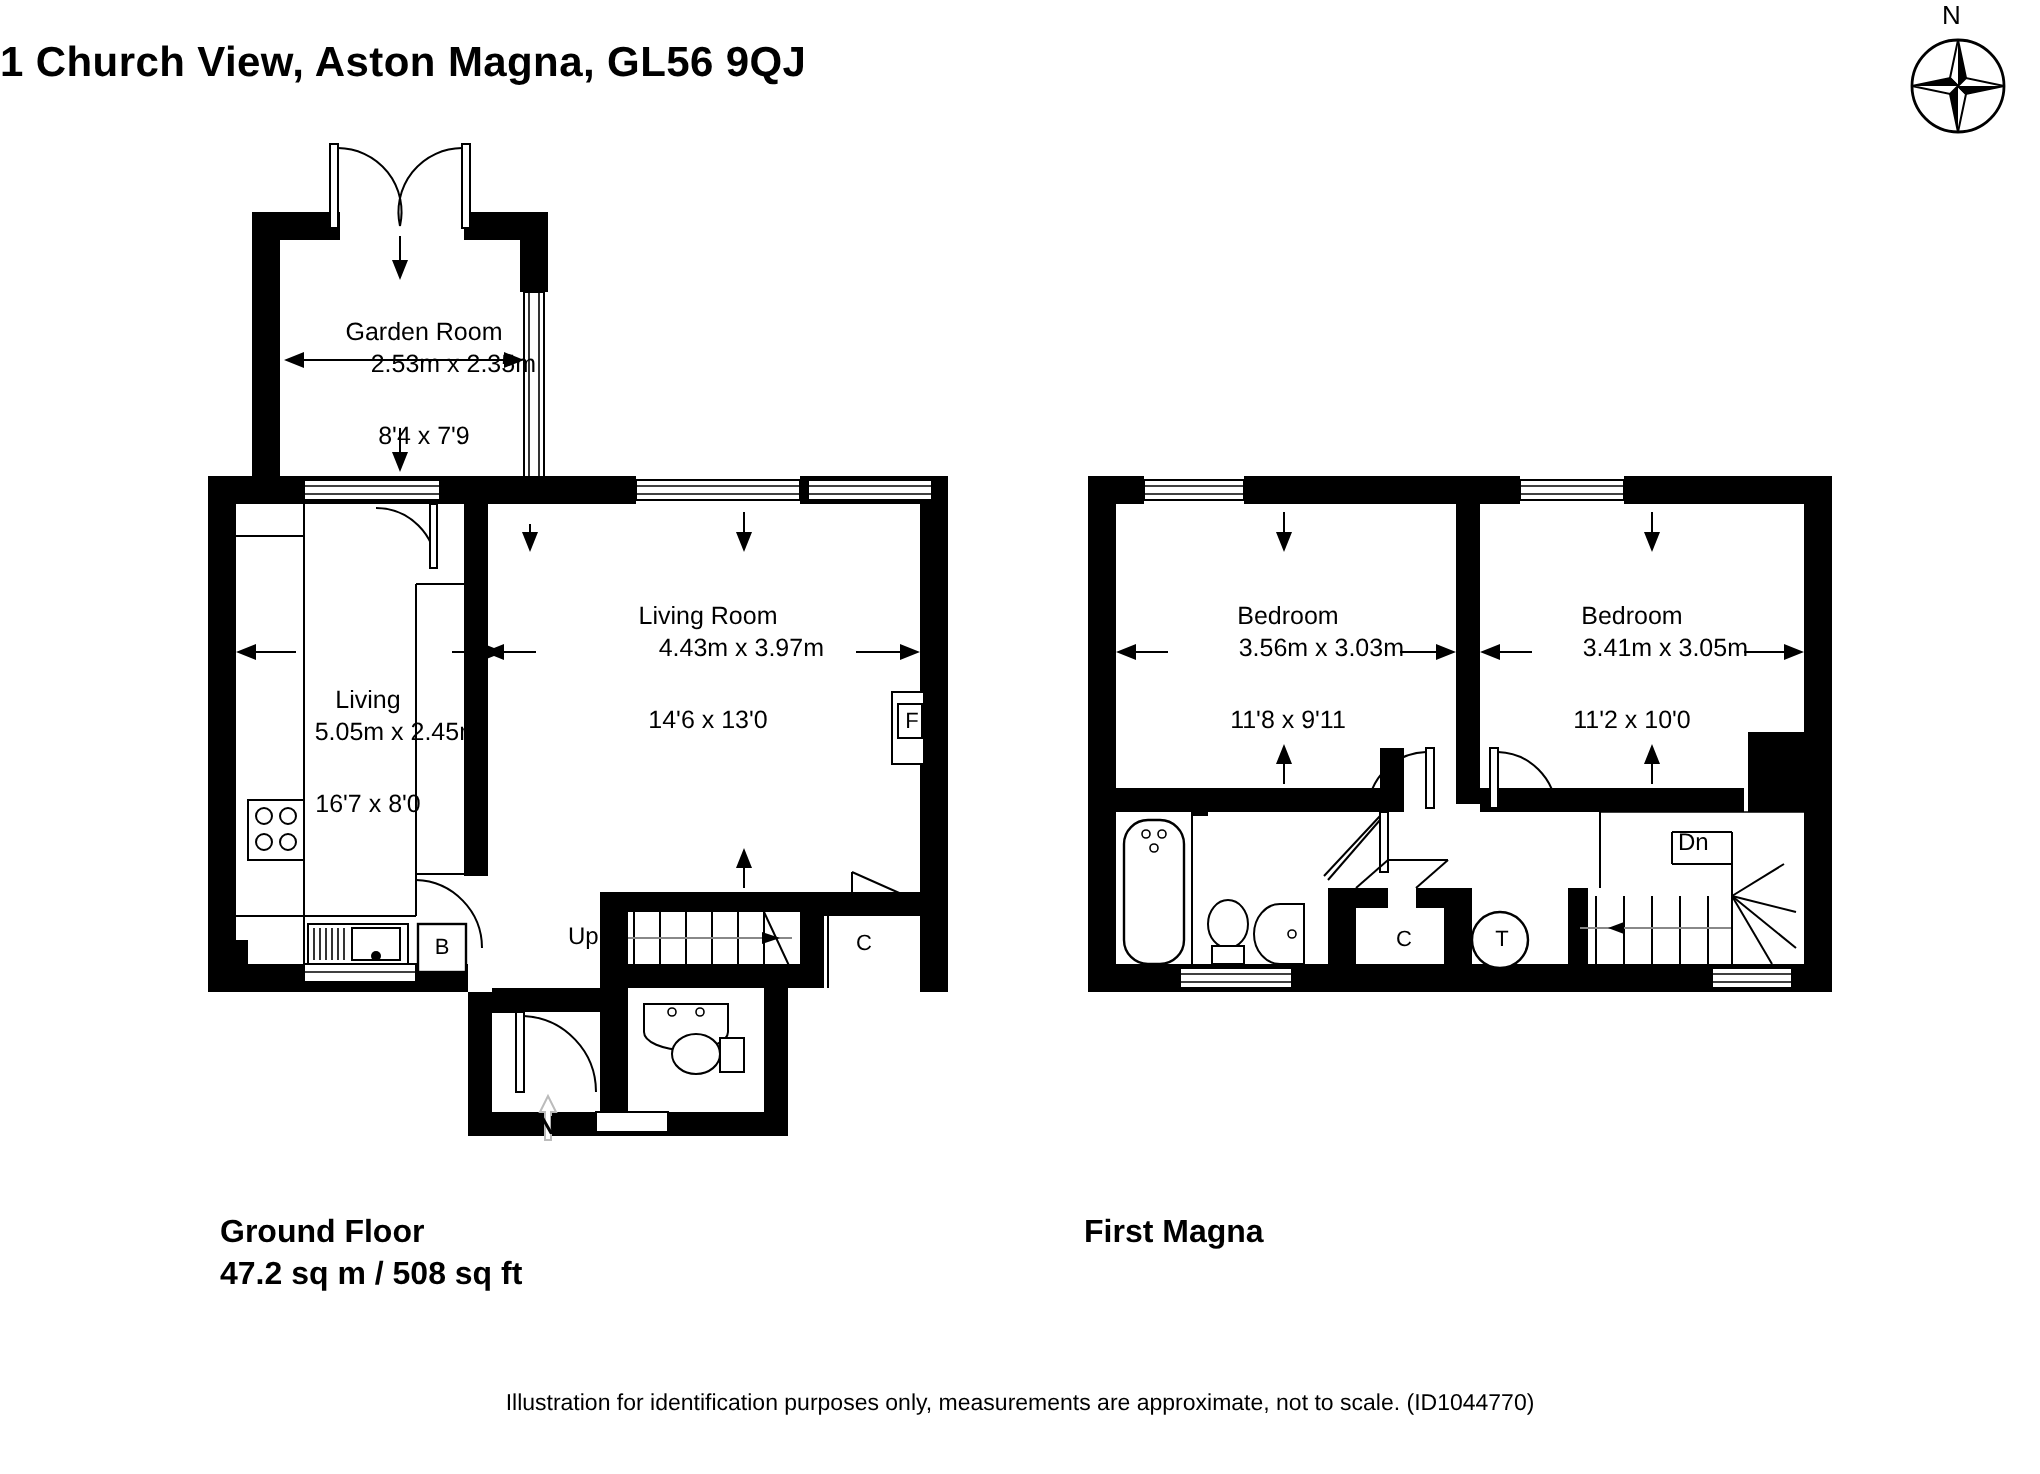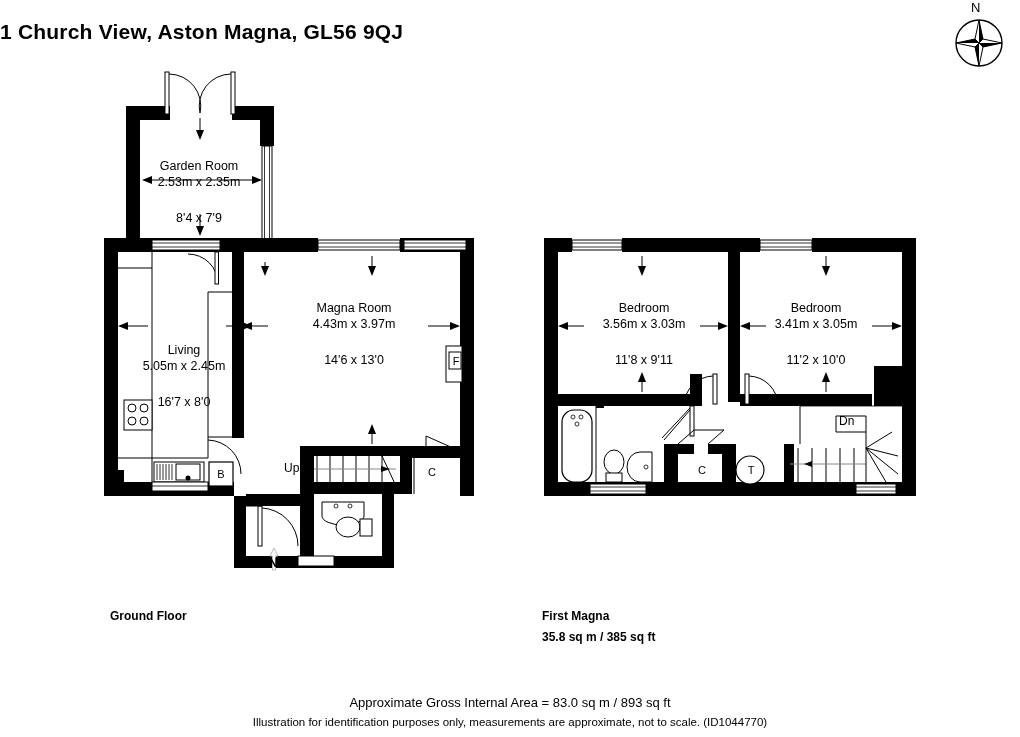--- a/index.html
+++ b/index.html
@@ -33,21 +33,21 @@
   }
   #plan-svg {
     position: absolute;
     left: 0;
     top: 0;
     width: 1020px;
     height: 737px;
   }
   .floor-title {
     position: absolute;
-    font-size: 12px;
+    font-size: 16px;
     font-weight: bold;
     line-height: 21px;
     white-space: nowrap;
   }
   #ground-floor-title { left: 110px; top: 606px; }
   #first-floor-title  { left: 542px; top: 606px; }
   .floor-title .area { display: block; }
 
   #footer {
     position: absolute;
@@ -67,21 +67,21 @@
 
   
   .room-label {
     position: absolute;
     text-align: center;
     font-size: 12.5px;
     line-height: 16px;
     white-space: nowrap;
   }
   .room-label .nm { display: block; }
-  .room-label .dm { display: block; }
+  .room-label .dm { display: block; text-align: right; }
   .room-label .df { display: block; margin-top: 20px; }
 
   .tiny-label {
     position: absolute;
     font-size: 12px;
     line-height: 14px;
     white-space: nowrap;
   }
   .box-label {
     position: absolute;
@@ -386,34 +386,34 @@
     <polygon points="740,326 750,322 750,330" fill="#000"></polygon>
     <line x1="872" y1="326" x2="898" y2="326" stroke="#000" stroke-width="1"></line>
     <polygon points="902,326 892,322 892,330" fill="#000"></polygon>
     <line x1="826" y1="256" x2="826" y2="272" stroke="#000" stroke-width="1"></line>
     <polygon points="826,276 822,266 830,266" fill="#000"></polygon>
     <line x1="826" y1="392" x2="826" y2="376" stroke="#000" stroke-width="1"></line>
     <polygon points="826,372 822,382 830,382" fill="#000"></polygon>
   </g>
 </svg>
 
-<div class="room-label" id="lbl-garden-room" style="left:143px; top:158px; width:112px;">
+<div class="room-label" id="lbl-garden-room" style="left:156px; top:158px; width:112px;">
   <span class="nm">Garden Room</span>
   <span class="dm">2.53m x 2.35m</span>
   <span class="df">8'4 x 7'9</span>
 </div>
 
 <div class="room-label" id="lbl-kitchen" style="left:128px; top:342px; width:112px;">
   <span class="nm">Living</span>
   <span class="dm">5.05m x 2.45m</span>
   <span class="df">16'7 x 8'0</span>
 </div>
 
 <div class="room-label" id="lbl-living-room" style="left:296px; top:300px; width:116px;">
-  <span class="nm">Magna Room</span>
+  <span class="nm">Living Room</span>
   <span class="dm">4.43m x 3.97m</span>
   <span class="df">14'6 x 13'0</span>
 </div>
 
 <div class="room-label" id="lbl-bedroom-1" style="left:586px; top:300px; width:116px;">
   <span class="nm">Bedroom</span>
   <span class="dm">3.56m x 3.03m</span>
   <span class="df">11'8 x 9'11</span>
 </div>
 
@@ -428,22 +428,21 @@
 <div class="box-label" id="mk-c-ground" style="left:424px; top:465px; width:16px;">C</div>
 <div class="box-label" id="mk-f" style="left:450px; top:354px; width:12px;">F</div>
 <div class="in-label" id="mk-in" style="left:265px; top:555px;">IN</div>
 
 <div class="tiny-label" id="mk-dn" style="left:839px; top:414px;text-align:right;">Dn</div>
 <div class="box-label" id="mk-c-first" style="left:694px; top:463px; width:16px;">C</div>
 <div class="box-label" id="mk-t-first" style="left:744px; top:463px; width:14px;">T</div>
 
 <div class="floor-title" id="ground-floor-title">
   <span>Ground Floor</span>
+  <span class="area">47.2 sq m / 508 sq ft</span>
 </div>
 <div class="floor-title" id="first-floor-title">
   <span>First Magna</span>
-  <span class="area">35.8 sq m / 385 sq ft</span>
 </div>
 
 <div id="footer">
-  <div class="gia">Approximate Gross Internal Area = 83.0 sq m / 893 sq ft</div>
   <div class="disclaimer">Illustration for identification purposes only, measurements are approximate, not to scale. (ID1044770)</div>
 </div>
 
 </body></html>

